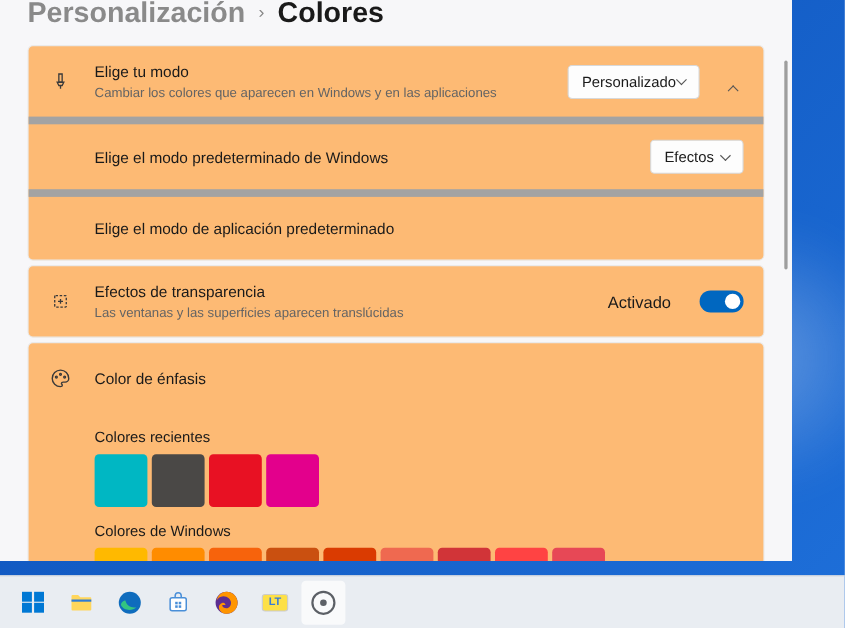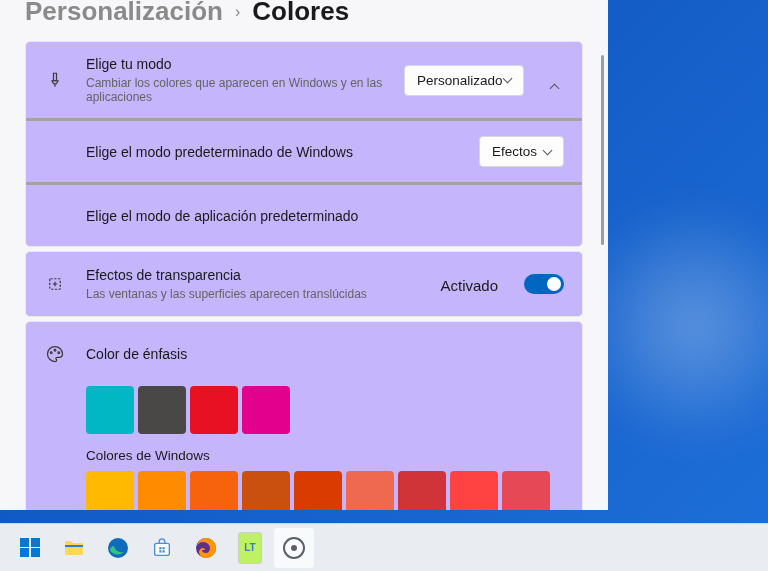--- a/index.html
+++ b/index.html
@@ -15,21 +15,21 @@
     position: absolute;
     right: -50px; top: 200px;
     width: 250px; height: 250px;
     background: radial-gradient(circle, rgba(255,255,255,0.3) 0%, transparent 70%);
     filter: blur(20px);
     border-radius: 50%;
   }
   .window {
     position: absolute;
     left: 0; top: 0;
-    width: 608px;
+    width: 720px;
     height: 510px;
     background: #f7f7f9;
     overflow-y: hidden;
   }
   .scrollbar {
     position: absolute;
     right: 4px;
     top: 55px;
     width: 3px;
     height: 190px;
@@ -43,32 +43,32 @@
     display: flex;
     align-items: center;
     gap: 12px;
     padding: 0 0 14px 0;
     margin-top: -4px;
   }
   .bc-parent { font-size: 26px; font-weight: 600; color: #8a8a8a; }
   .bc-sep { font-size: 16px; color: #888; }
   .bc-current { font-size: 26px; font-weight: 700; color: #1a1a1a; }
   .card {
-    background: #c4b5fd;
+    background: #fdba74;
     border: 1px solid #eaeaea;
     border-radius: 5px;
     margin-bottom: 4px;
   }
   .row {
     display: flex;
     align-items: center;
     padding: 14px 18px;
     min-height: 64px;
   }
-  .row + .row { border-top: 3px solid #a3a3a3; }
+  .row + .row { border-top: 7px solid #a3a3a3; }
   .row-icon {
     width: 22px;
     display: flex;
     justify-content: center;
     margin-right: 20px;
     color: #3a3a3a;
   }
   .row-icon.spacer { visibility: hidden; }
   .row-text { flex: 1; }
   .row-title { font-size: 14px; color: #1a1a1a; }
@@ -265,20 +265,21 @@
               <circle cx="7.5" cy="10.5" r="1"></circle>
               <circle cx="12" cy="7.5" r="1"></circle>
               <circle cx="16.5" cy="10.5" r="1"></circle>
             </svg>
         </div>
         <div class="row-text">
           <div class="row-title">Color de énfasis</div>
         </div>
       </div>
       <div class="swatch-panel">
+        <div class="section-label">Colores recientes</div>
         <div class="swatches" id="recent-swatches">
             <div class="swatch" style="background: rgb(0, 183, 195);"></div>
             <div class="swatch" style="background: rgb(74, 72, 70);"></div>
             <div class="swatch" style="background: rgb(232, 17, 35);"></div>
             <div class="swatch" style="background: rgb(227, 0, 140);"></div>
           </div>
         <div class="section-label" style="">Colores de Windows</div>
         <div class="swatches" id="windows-swatches">
             <div class="swatch" style="background: rgb(255, 185, 0);"></div>
             <div class="swatch" style="background: rgb(255, 140, 0);"></div>
@@ -327,18 +328,18 @@
         <rect x="12.5" y="14.5" width="2.5" height="2.5" fill="#4a8fd8"></rect>
       </svg>
   </div>
   <div class="tb-item">
     <svg width="24" height="24" viewBox="0 0 24 24">
         <circle cx="12" cy="12" r="10" fill="#5c2e91"></circle>
         <path fill="#ff9500" d="M12 2c5 0 10 4 10 10 0 6-5 10-10 10-4 0-7-3-7-6 0-2 2-4 4-4 1 0 2 1 2 2h-3c0 2 2 3 4 3s4-2 4-5-3-6-7-6c-3 0-5 2-6 4 1-5 5-8 9-8z"></path>
       </svg>
   </div>
   <div class="tb-item">
-    <div style="width:24px;height:32px;background:#bef264;border:1px solid #ccc;border-radius:3px;display:flex;align-items:center;justify-content:center;font-size:10px;font-weight:700;color:#3a7bd5">LT</div>
+    <div style="width:24px;height:16px;background:#fde047;border:1px solid #ccc;border-radius:3px;display:flex;align-items:center;justify-content:center;font-size:10px;font-weight:700;color:#3a7bd5">LT</div>
   </div>
   <div class="tb-item active">
     <div class="gear"></div>
   </div>
 </div>
 
 </body></html>

